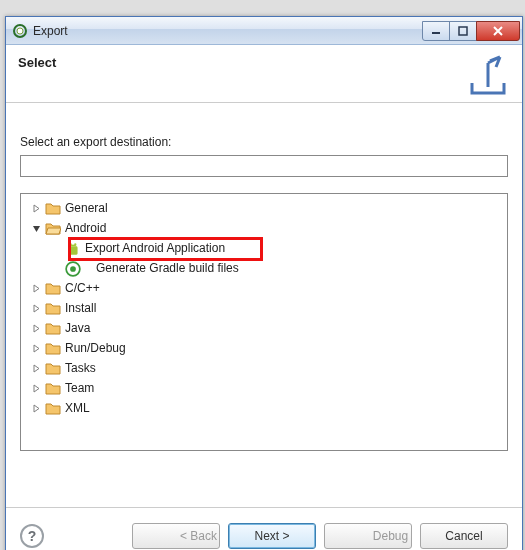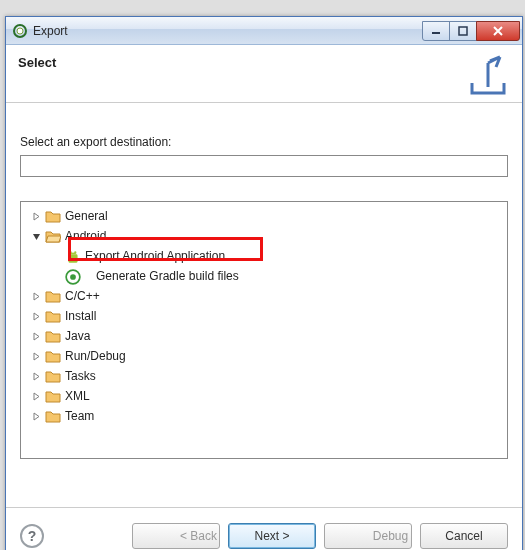--- a/index.html
+++ b/index.html
@@ -17,21 +17,21 @@
 .winbtn svg { display:block; }
 
 .header { height: 58px; background: #fff; border-bottom: 1px solid #ccc; display: flex; align-items: flex-start; padding: 10px 12px 0 12px; }
 .header .htitle { font-size: 13px; font-weight: bold; color: #222; flex: 1; }
 .header .hicon { width: 44px; height: 44px; }
 
 .content { padding: 16px 14px 10px 14px; }
 .label { color: #222; margin-bottom: 6px; margin-top: 16px; }
 .textinput { width: 100%; height: 22px; border: 1px solid #888; background: #fff; padding: 2px 4px; }
 
-.treebox { margin-top: 24px; border: 1px solid #888; background: #fff; height: 258px; overflow: auto; padding: 4px 2px; }
+.treebox { margin-top: 16px; border: 1px solid #888; background: #fff; height: 258px; overflow: auto; padding: 4px 2px; }
 .tree { list-style: none; }
 .tree ul { list-style: none; padding-left: 0; }
 .node { display: flex; align-items: center; height: 20px; cursor: default; white-space: nowrap; }
 .arrow { width: 14px; height: 14px; display:inline-flex; align-items:center; justify-content:center; margin-right:2px; }
 .arrow svg { display:block; }
 .folder { width:16px; height:14px; margin-right:4px; }
 .nodelabel { color: #222; }
 .indent0 { padding-left: 6px; }
 .indent2 { padding-left: 42px; }
 
@@ -219,35 +219,35 @@
         <li>
             <div class="node indent0">
           <span class="arrow">
                 <svg width="9" height="9">
                   <path d="M2 1 L7 4.5 L2 8 Z" fill="none" stroke="#808080"></path>
                 </svg>
               </span>
           <span class="folder"><svg viewBox="0 0 16 14">
                   <path d="M1 3 L6 3 L8 5 L15 5 L15 13 L1 13 Z" fill="#f5c56b" stroke="#c08a2e"></path>
                 </svg></span>
+          <span class="nodelabel">Team</span>
+        </div>
+          </li>
+
+        <li>
+            <div class="node indent0">
+          <span class="arrow">
+                <svg width="9" height="9">
+                  <path d="M2 1 L7 4.5 L2 8 Z" fill="none" stroke="#808080"></path>
+                </svg>
+              </span>
+          <span class="folder"><svg viewBox="0 0 16 14">
+                  <path d="M1 3 L6 3 L8 5 L15 5 L15 13 L1 13 Z" fill="#f5c56b" stroke="#c08a2e"></path>
+                </svg></span>
           <span class="nodelabel">XML</span>
-        </div>
-          </li>
-
-        <li>
-            <div class="node indent0">
-          <span class="arrow">
-                <svg width="9" height="9">
-                  <path d="M2 1 L7 4.5 L2 8 Z" fill="none" stroke="#808080"></path>
-                </svg>
-              </span>
-          <span class="folder"><svg viewBox="0 0 16 14">
-                  <path d="M1 3 L6 3 L8 5 L15 5 L15 13 L1 13 Z" fill="#f5c56b" stroke="#c08a2e"></path>
-                </svg></span>
-          <span class="nodelabel">Team</span>
         </div>
           </li>
       </ul>
     </div>
   </div>
 
   <div class="highlight-box" style="left:62px; top:220px; width:195px; height:24px;"></div>
 
   <div class="footer">
     <div class="help">?</div>

